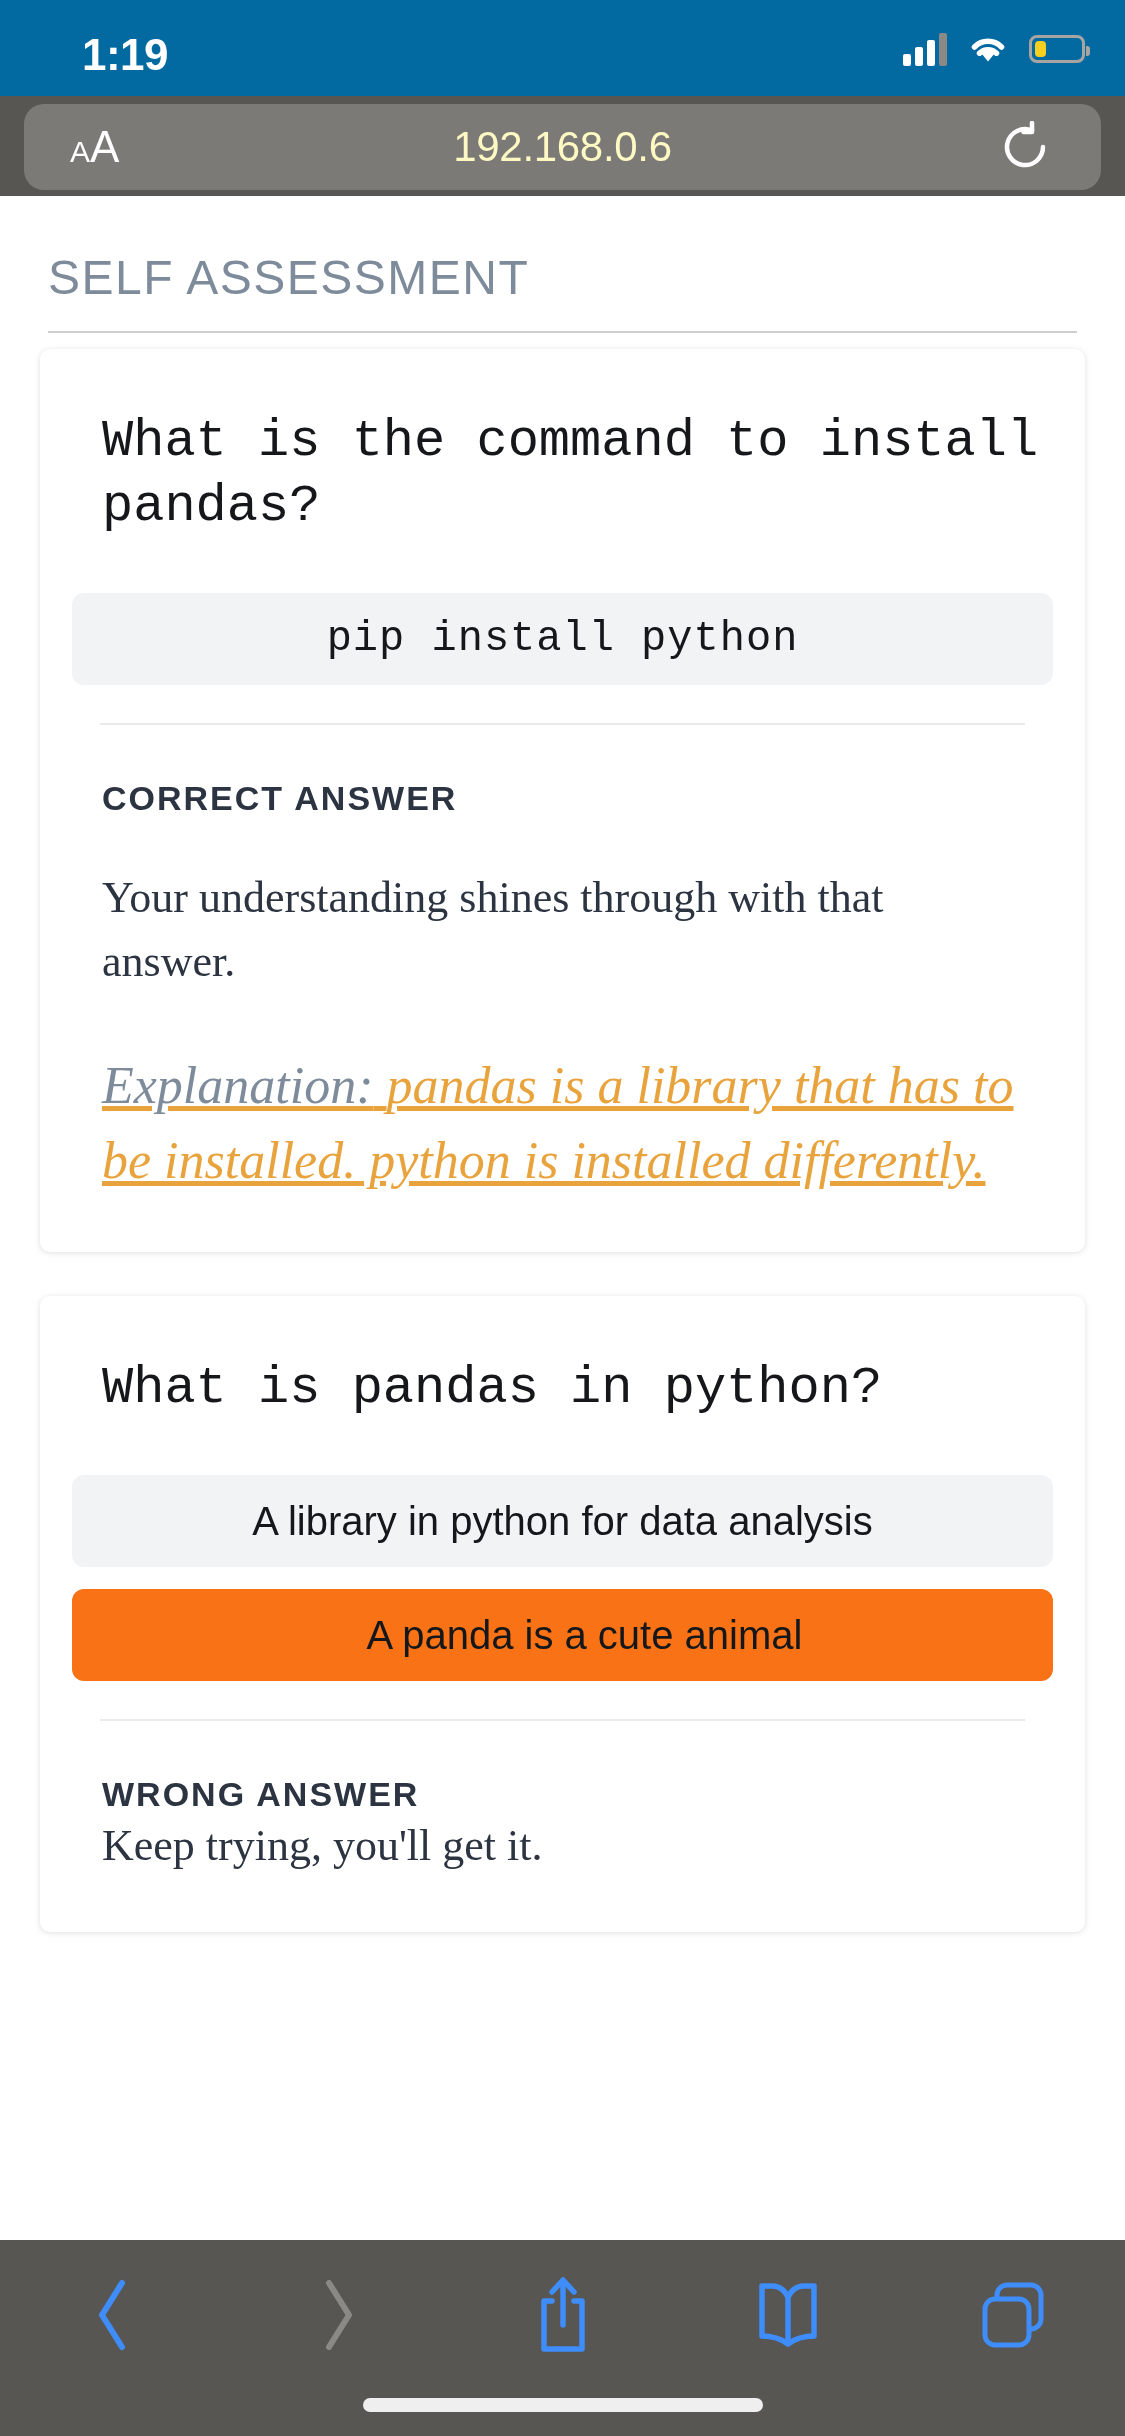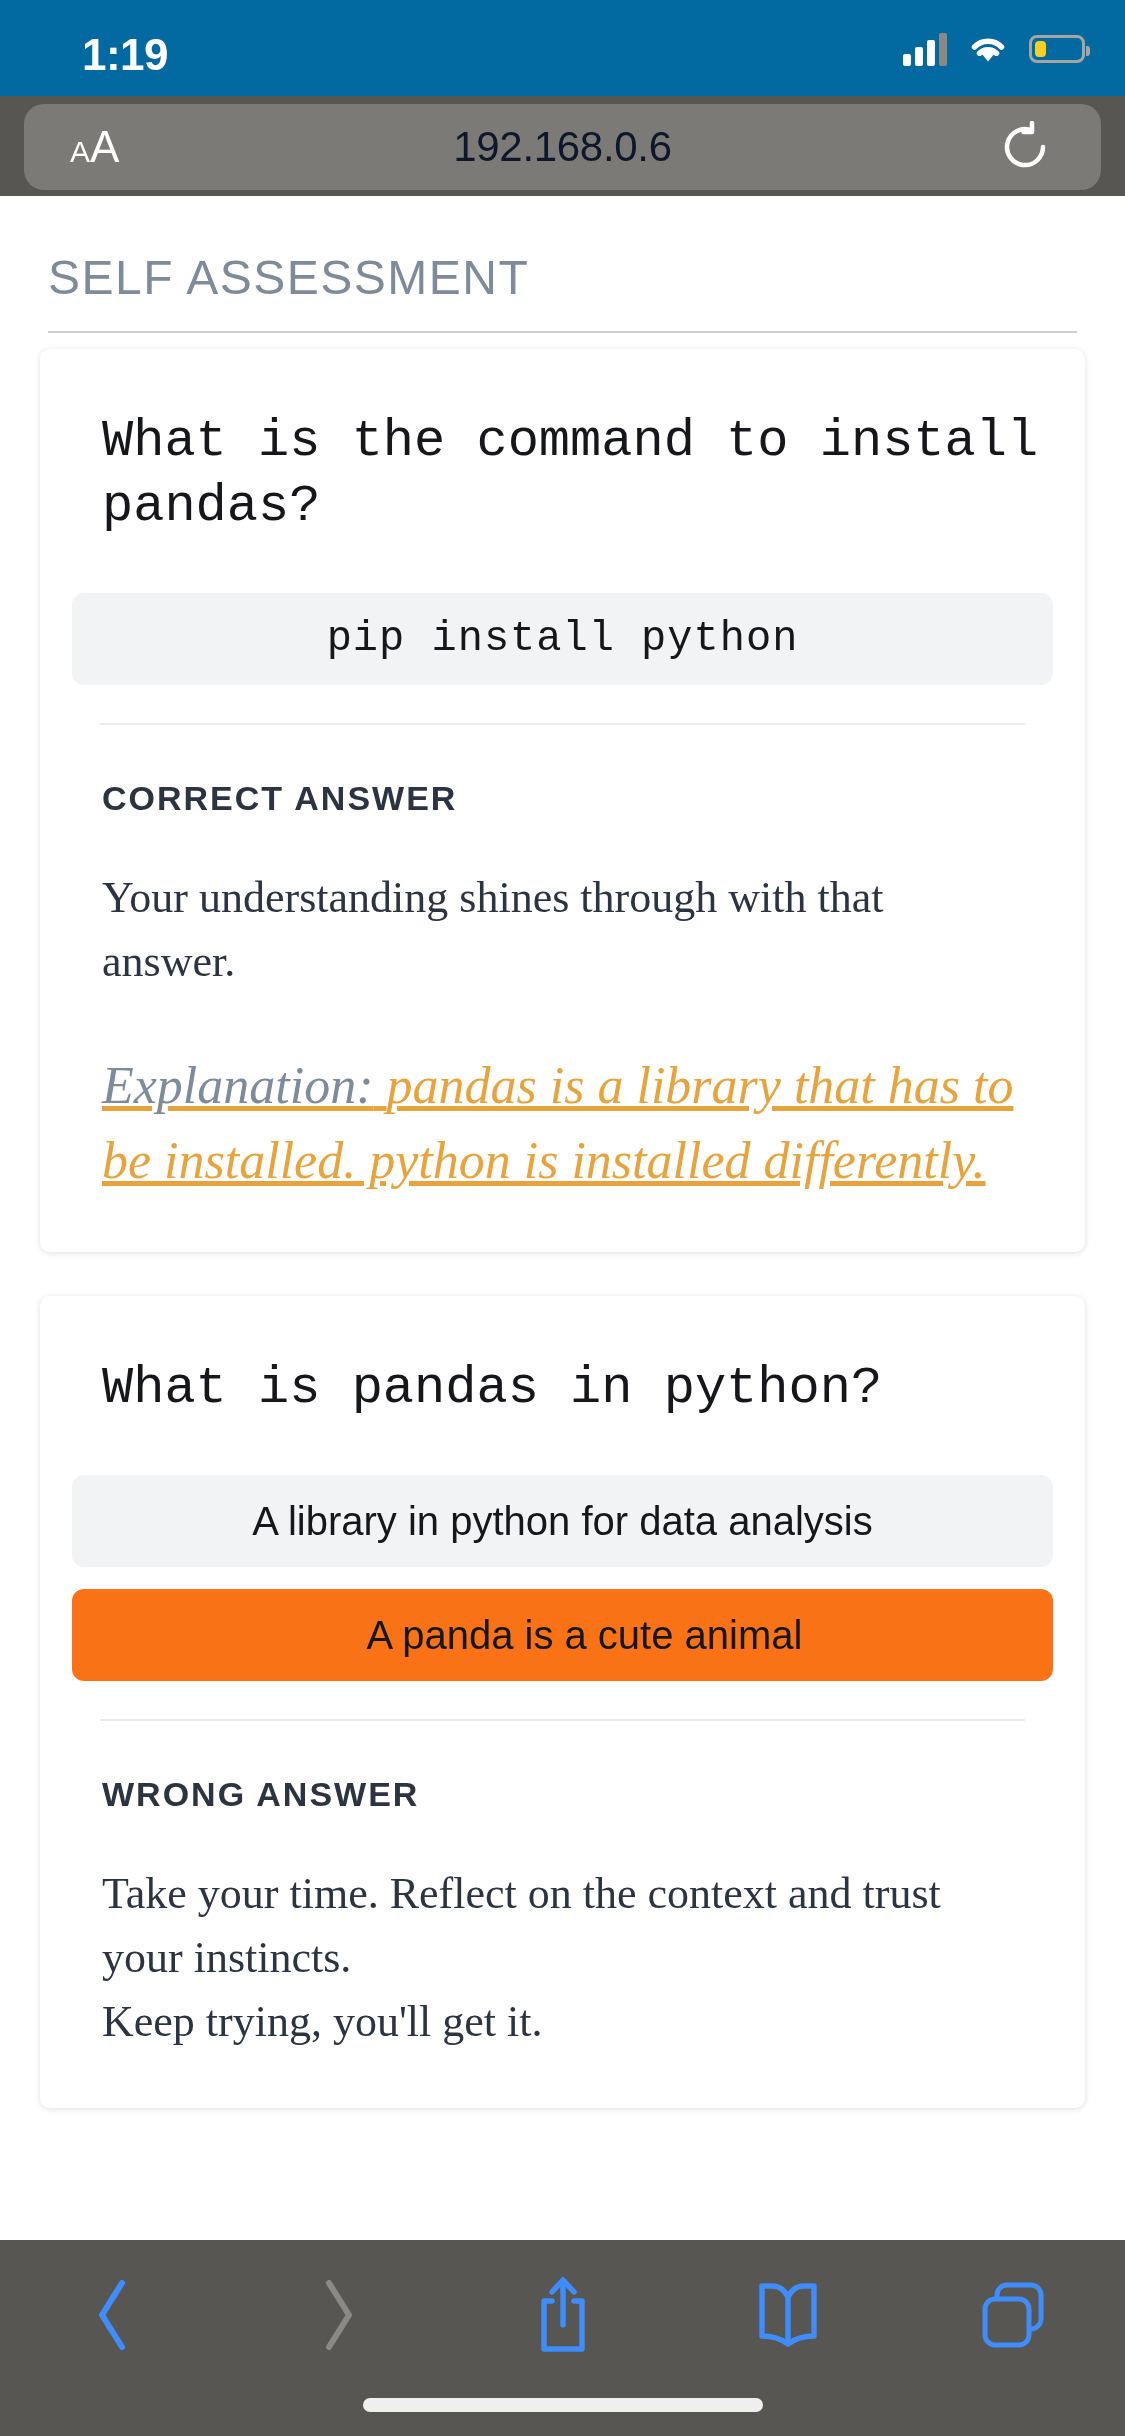--- a/index.html
+++ b/index.html
@@ -63,21 +63,21 @@
     display:flex; align-items:center;
   }
   .aa-btn {
     position:absolute; left:46px; top:50%; transform:translateY(-50%);
     color:#ffffff; white-space:nowrap; line-height:1;
   }
   .aa-btn .sm { font-size:30px; }
   .aa-btn .lg { font-size:44px; }
   .url-text {
     width:100%; text-align:center;
-    color:#0f172a; font-size:42px; letter-spacing:-0.3px;
+    color:#fef9c3; font-size:42px; letter-spacing:-0.3px;
   }
   .reload-btn {
     position:absolute; right:50px; top:50%; transform:translateY(-50%);
     width:52px; height:52px;
   }
 
   
   .page {
     position:absolute; top:196px; left:0;
     width:1125px; height:2044px;
@@ -252,21 +252,20 @@
 
     <div class="card">
       <div class="question">What is pandas in python?</div>
 
       <div class="option sans">A library in python for data analysis</div>
       <div class="option sans wrong">A panda is a cute animal</div>
 
       <div class="divider"></div>
 
       <div class="verdict">WRONG ANSWER</div>
-      <div class="feedback">Take your time. Reflect on the context and trust your instincts.</div>
       <div class="feedback" style="margin-top:0">Keep trying, you'll get it.</div>
     </div>
 
   </div>
 
   <div class="toolbar">
     <div class="tb-icons">
 
       <div class="tb-btn">
         <span>

